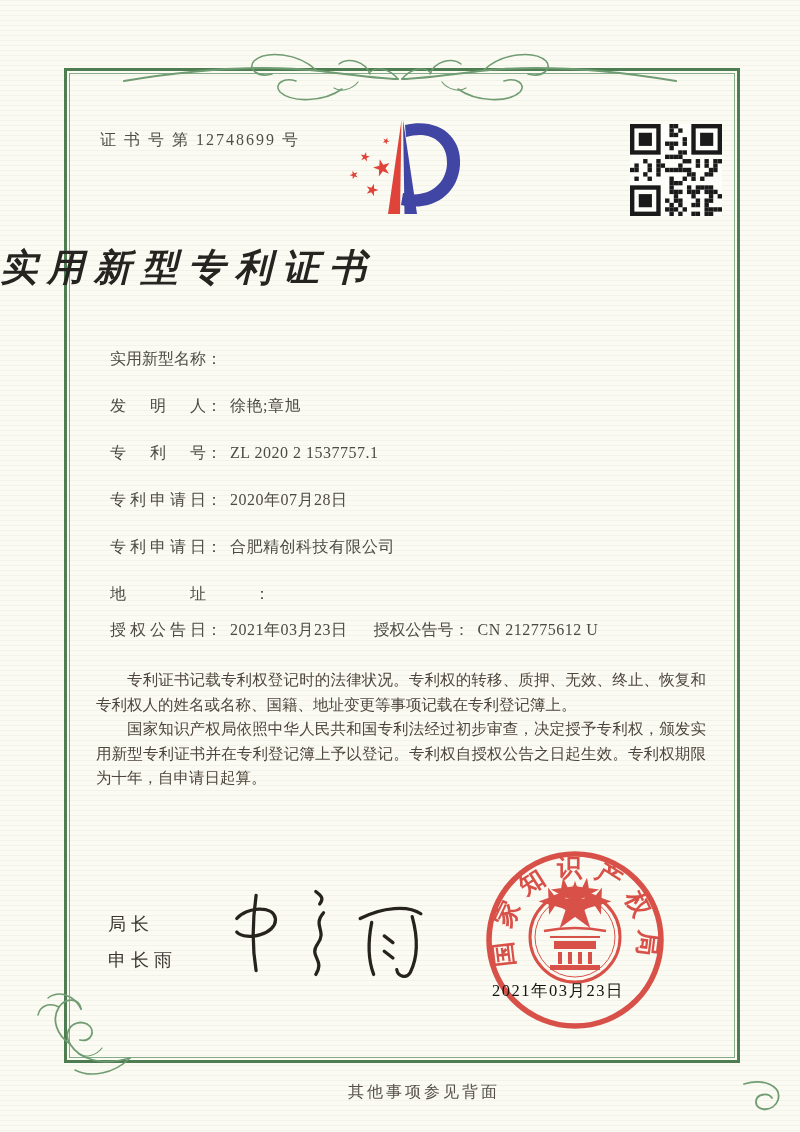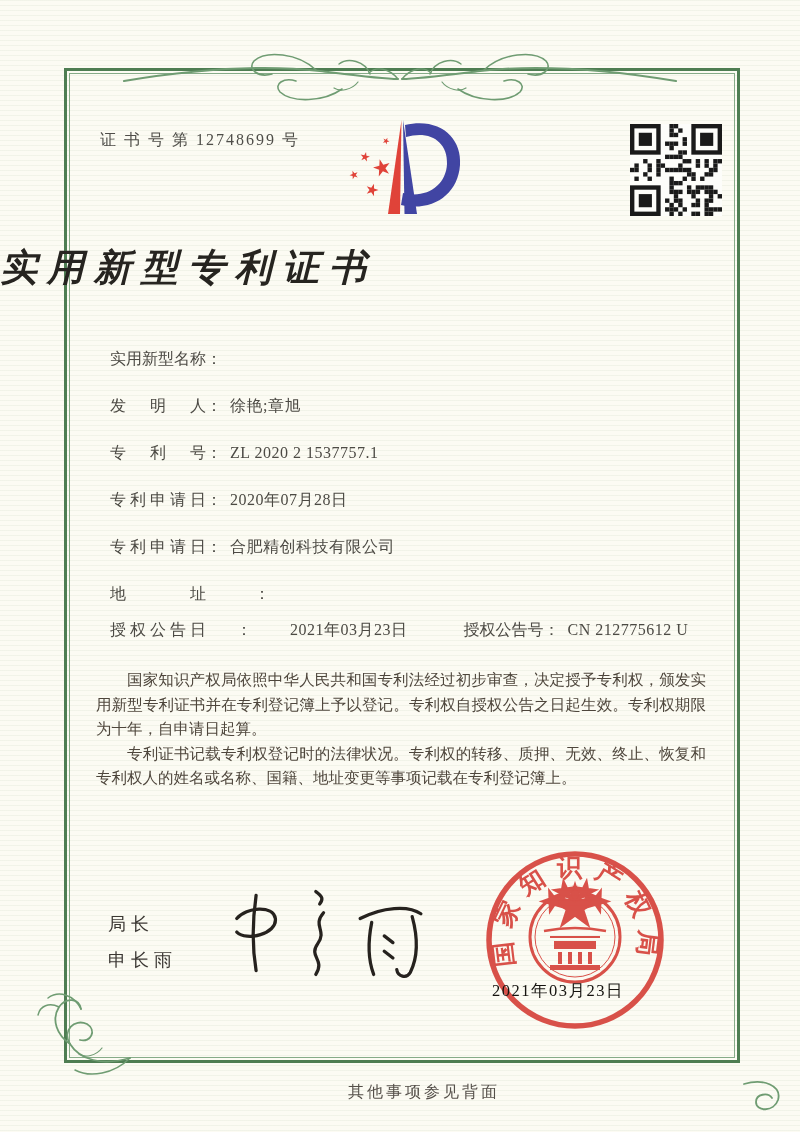--- a/index.html
+++ b/index.html
@@ -42,21 +42,21 @@
   .fields{position:absolute;left:82px;top:346px;width:606px;color:#4c4a44;margin-left:28px;}
   .field-row{display:flex;align-items:flex-start;line-height:26px;margin-bottom:21px;font-size:16px;}
   .flabel{
     flex:0 0 96px;width:96px;display:inline-block;
     text-align:justify;text-align-last:justify;
   }
   .fcolon{flex:0 0 auto;margin-right:8px;}
   .fvalue{letter-spacing:0.5px;}
   .row-address{margin-bottom:10px;gap:48px;}
   .row-address .fvalue{max-width:432px;}
-  .grant-row{display:flex;align-items:flex-start;line-height:26px;font-size:16px;gap:30px;}
+  .grant-row{display:flex;align-items:flex-start;line-height:26px;font-size:16px;}
   .grant-pair2{margin-left:26px;display:flex;}
   .paragraphs{
     position:absolute;left:96px;top:668px;width:610px;
     font-size:15.5px;line-height:24.5px;color:#4e463c;text-align:justify;
   }
   .paragraphs p{margin:0;text-indent:2em;}
   .signer{position:absolute;left:108px;top:912px;color:#3b3733;font-size:18px;}
   .signer div{letter-spacing:5px;margin-bottom:12px;}
   .signature{position:absolute;left:222px;top:880px;width:205px;height:106px;}
   .seal{position:absolute;left:480px;top:845px;width:190px;height:190px;opacity:.92;}
@@ -293,22 +293,22 @@
         <span class="fvalue">2021年03月23日</span>
       <span class="grant-pair2">
         <span>授权公告号</span>
           <span class="fcolon">：</span>
           <span class="fvalue">CN 212775612 U</span>
       </span>
     </div>
   </div>
 
   <div class="paragraphs">
+    <p>专利证书记载专利权登记时的法律状况。专利权的转移、质押、无效、终止、恢复和专利权人的姓名或名称、国籍、地址变更等事项记载在专利登记簿上。</p>
     <p>国家知识产权局依照中华人民共和国专利法经过初步审查，决定授予专利权，颁发实用新型专利证书并在专利登记簿上予以登记。专利权自授权公告之日起生效。专利权期限为十年，自申请日起算。</p>
-    <p>专利证书记载专利权登记时的法律状况。专利权的转移、质押、无效、终止、恢复和专利权人的姓名或名称、国籍、地址变更等事项记载在专利登记簿上。</p>
   </div>
 
   <div class="signer">
     <div>局长</div>
     <div>申长雨</div>
   </div>
 
   <svg class="signature" viewBox="0 0 210 110">
     <g stroke="#26221e" fill="none" stroke-width="3.4" stroke-linecap="round">
       <path d="M34,16 C30,44 30,70 34,94"></path>

